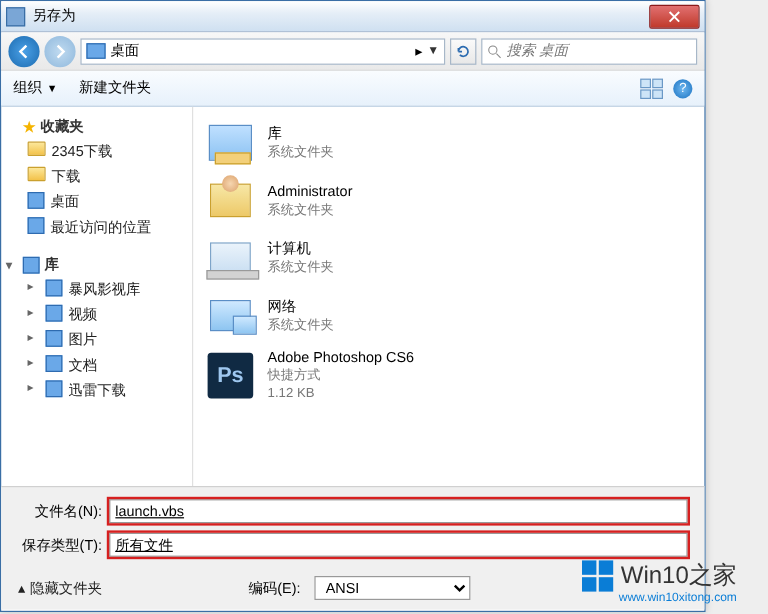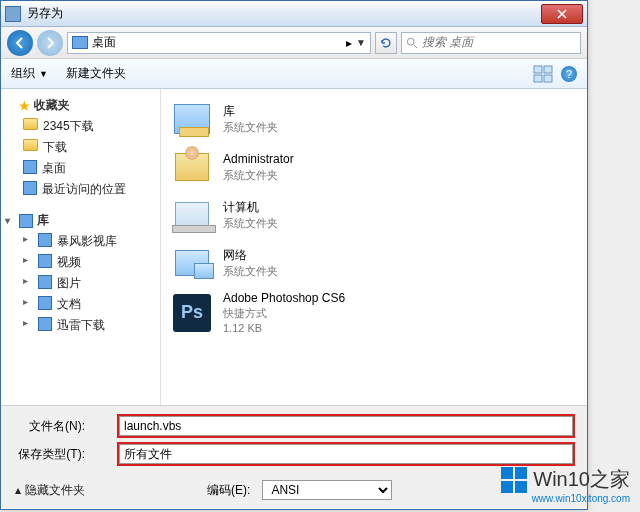--- a/index.html
+++ b/index.html
@@ -44,29 +44,29 @@
   .ico-lib { width:36px; height:30px; background:linear-gradient(#bfe0ff,#8cc2f2); border:1px solid #5a8ec6; position:relative; }
   .ico-lib::after { content:""; position:absolute; bottom:-4px; left:4px; width:28px; height:8px; background:#f3d07a; border:1px solid #caa02e; }
   .ico-user { width:34px; height:28px; background:linear-gradient(#f7e7a6,#edc968); border:1px solid #caa02e; position:relative; }
   .ico-user::after { content:""; position:absolute; top:-8px; left:9px; width:14px; height:14px; border-radius:50%; background:radial-gradient(#f6d6b0,#dba06a); }
   .ico-pc { width:34px; height:26px; background:linear-gradient(#eaf3fb,#cadff2); border:1px solid #7da4c9; position:relative; }
   .ico-pc::after { content:""; position:absolute; bottom:-6px; left:-4px; width:42px; height:6px; background:#d2d2d2; border:1px solid #999; }
   .ico-net { width:34px; height:26px; background:linear-gradient(#cfe9ff,#8ec5f1); border:1px solid #5a8ec6; position:relative; }
   .ico-net::before { content:""; position:absolute; right:-6px; bottom:-4px; width:18px; height:14px; background:linear-gradient(#cfe9ff,#8ec5f1); border:1px solid #5a8ec6; }
   .ico-ps { width:38px; height:38px; background:#102a43; color:#9ec7ef; font-weight:bold; font-size:18px; display:flex; align-items:center; justify-content:center; border-radius:3px; }
   .bottom { background:#f0f0f0; border-top:1px solid #d0d0d0; padding:10px 14px 8px; font-size:12px; }
-  .form-row { display:flex; align-items:center; margin-bottom:8px;gap:28px; }
+  .form-row { display:flex; align-items:center; margin-bottom:8px; }
   .form-label { width:76px; text-align:right; padding-right:6px; color:#000; }
-  .form-field { flex:1; height:20px; border:1px solid #999; background:#fff; font-size:12px; padding:1px 4px; }
+  .form-field { flex:1; height:20px; border:1px solid #999; background:#fff; font-size:12px; padding:1px 4px;text-decoration:underline; }
   .redbox { outline:2px solid #d62020; outline-offset:0; }
   .bottom2 { display:flex; align-items:center; gap:12px; font-size:12px; padding:0 14px 8px; background:#f0f0f0; }
   .menubar { display:flex; align-items:center; gap:4px; color:#222; }
   .enc-label { margin-left:110px; }
   .enc-select { width:130px; height:20px; border:1px solid #999; background:#fff; font-size:12px; padding:0 4px; }
-  .watermark { position:fixed; right:10px; bottom:8px; text-align:right; }
+  .watermark { position:fixed; right:26px; bottom:8px; text-align:right; }
   .wm-top { display:flex; align-items:center; gap:6px; }
   .wm-logo { width:26px; height:26px; display:grid; grid-template-columns:1fr 1fr; grid-template-rows:1fr 1fr; gap:2px; }
   .wm-logo span { background:#0a7dd6; }
   .wm-text { font-size:20px; color:#333; }
   .wm-url { font-size:10px; color:#0a7dd6; }
 </style>
 </head>
 <body>
 
 <div class="window">

